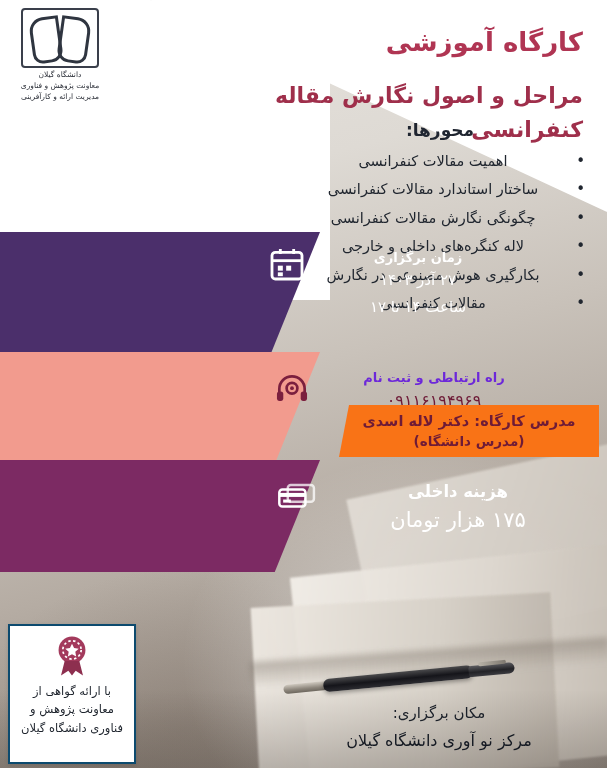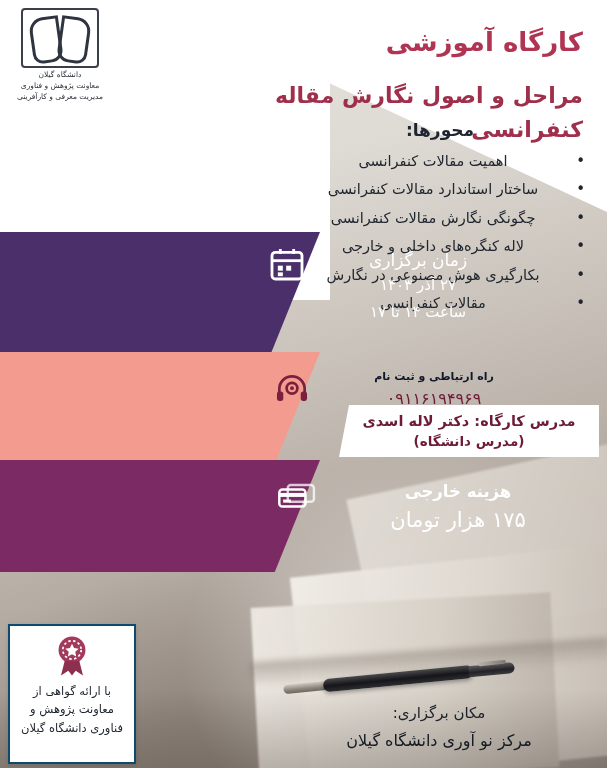--- a/index.html
+++ b/index.html
@@ -140,43 +140,43 @@
     transform-origin:top right;
   }
   .band.b1{top:0;height:120px;background:#4b2f6b;}
   .band.b2{top:120px;height:108px;background:#f29b8e;}
   .band.b3{top:228px;height:112px;background:#7c2a63;}
 
   .band-text{
     position:absolute;text-align:center;color:#fff;direction:rtl;
   }
   .bt1{right:64px;top:250px;width:250px;}
-  .bt1 .hd{font-size:17px;font-weight:normal;}
+  .bt1 .hd{font-size:13px;font-weight:bold;}
   .bt1 .ln{font-size:15px;line-height:1.5;margin-top:4px;}
 
   .bt2{right:38px;top:370px;width:270px;}
-  .bt2 .hd{font-size:11px;font-weight:bold;color:#0f172a;}
+  .bt2 .hd{font-size:13px;font-weight:bold;color:#6d28d9;}
   .bt2 .ln{font-size:16px;line-height:1.5;margin-top:4px;color:#6e1b37;}
 
   .bt3{right:34px;top:482px;width:230px;}
   .bt3 .hd{font-size:16.5px;font-weight:bold;}
   .bt3 .ln{font-size:21px;line-height:1.5;margin-top:4px;}
 
   
   .ic{position:absolute;color:#fff;}
   .ic-cal{right:300px;top:244px;}
   .ic-head{right:296px;top:370px;color:#7b1f3e;}
   .ic-card{right:290px;top:480px;}
 
   svg{display:block;}
 
   
   .instructor{
     position:absolute;right:8px;top:405px;width:260px;height:52px;
-    background:#ffffff;
+    background:#f97316;
     clip-path:polygon(10px 0, 260px 0, 260px 52px, 0 52px);
     display:flex;flex-direction:column;align-items:center;justify-content:center;
     color:#6e1b37;direction:rtl;
   }
   .instructor .l1{font-size:14.5px;font-weight:bold;line-height:1.35;}
   .instructor .l2{font-size:13.5px;font-weight:bold;line-height:1.35;}
 
   
   .cert{
     position:absolute;left:8px;top:624px;width:124px;height:136px;
@@ -213,21 +213,21 @@
     </div>
   </div>
 
   <div class="white-left"></div>
   <div class="header-sheet"></div>
 
   <div class="logo">
     <div class="mark"></div>
     <div class="ln">دانشگاه گیلان</div>
     <div class="ln">معاونت پژوهش و فناوری</div>
-    <div class="ln">مدیریت معرفی و کارآفرینی</div>
+    <div class="ln">مدیریت ارائه و کارآفرینی</div>
   </div>
 
   <div class="title-wrap">
     <div class="t-main">کارگاه آموزشی</div>
     <div class="t-sub">
       <div>مراحل و اصول نگارش مقاله</div>
       <div>کنفرانسی</div>
     </div>
   </div>
 
@@ -283,21 +283,21 @@
 
   <div class="ic ic-card">
     <svg width="40" height="36" viewBox="0 0 26 22" fill="none" stroke="#ffffff" stroke-width="1.6">
       <rect x="1.5" y="5.5" width="17" height="11" rx="2"></rect>
       <line x1="1.5" y1="9" x2="18.5" y2="9" stroke-width="2.6"></line>
       <rect x="4" y="12" width="5" height="2" fill="#ffffff" stroke="none"></rect>
       <rect x="7" y="2.5" width="17" height="11" rx="2" opacity=".75"></rect>
     </svg>
   </div>
   <div class="band-text bt3">
-    <div class="hd">هزینه خارجی</div>
+    <div class="hd">هزینه داخلی</div>
     <div class="ln">۱۷۵ هزار تومان</div>
   </div>
 
   <div class="instructor">
     <div class="l1">مدرس کارگاه: دکتر لاله اسدی</div>
     <div class="l2">(مدرس دانشگاه)</div>
   </div>
 
   <div class="cert">
     <div class="badge">

